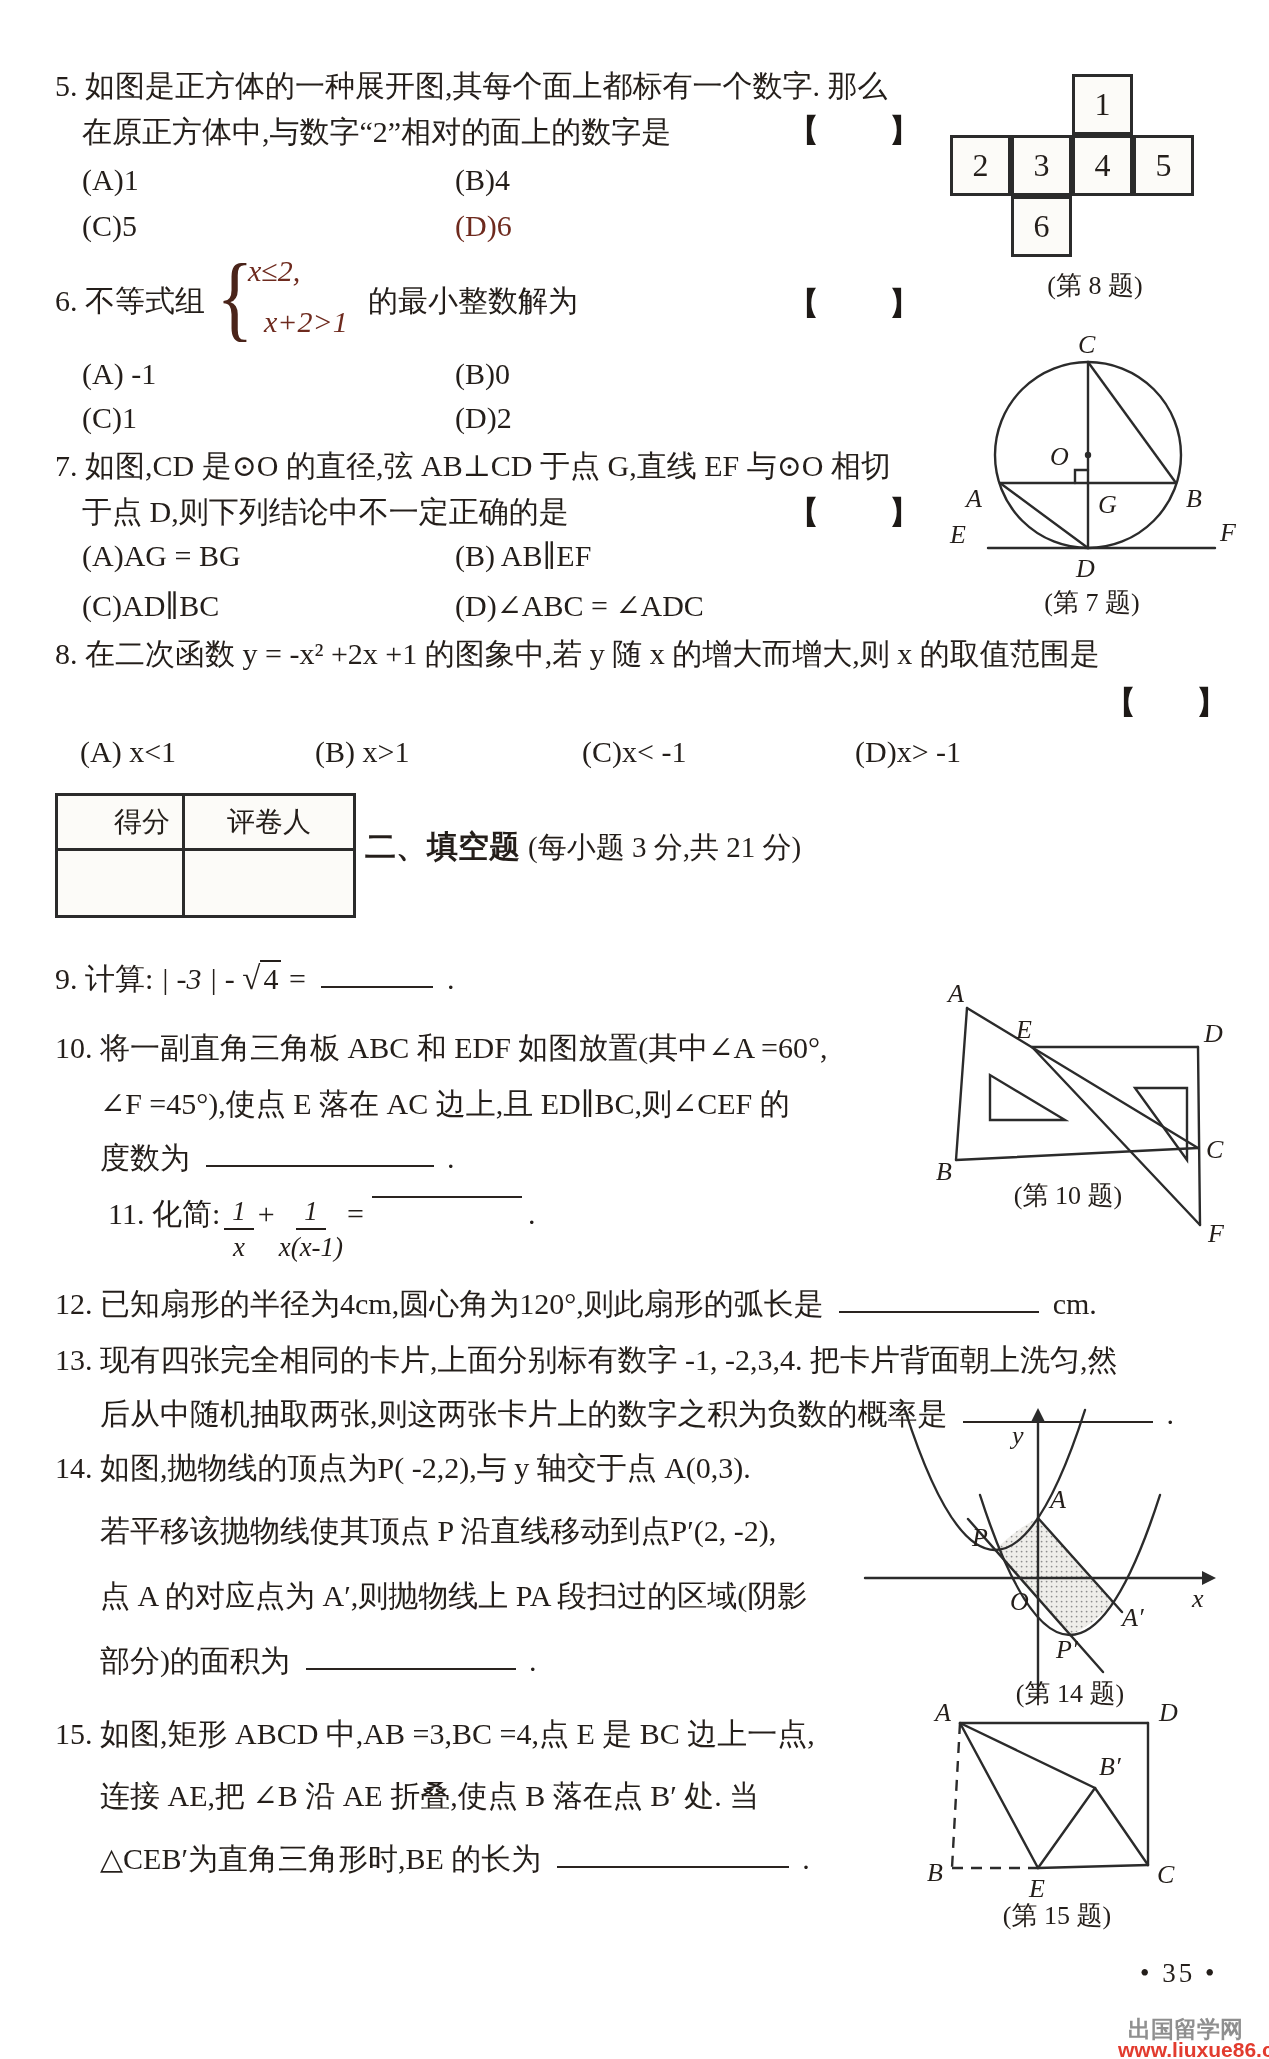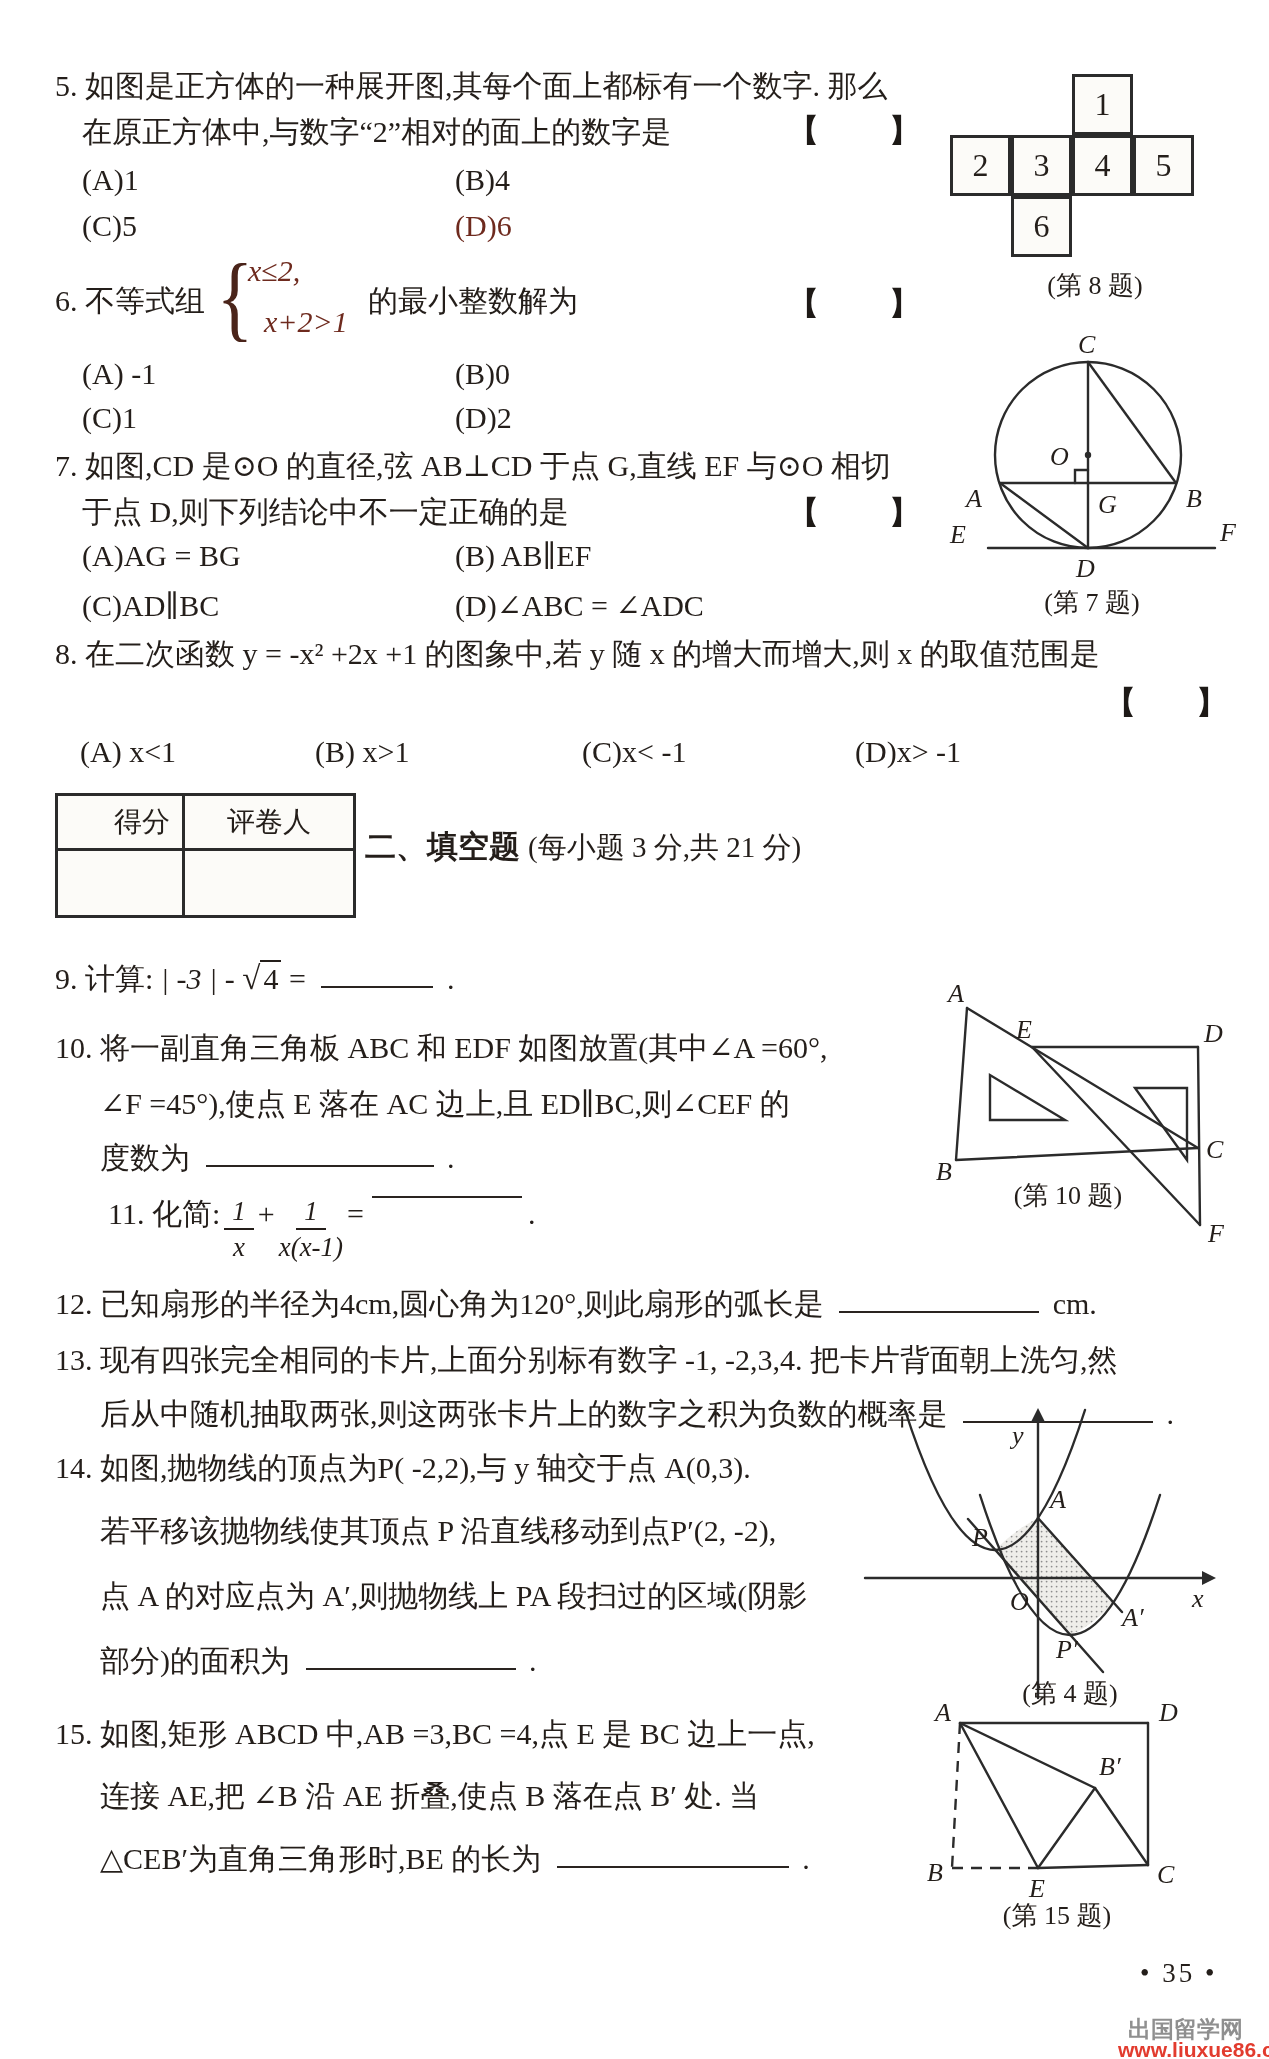--- a/index.html
+++ b/index.html
@@ -222,21 +222,21 @@
     <line class="geo" x1="178" y1="298" x2="178" y2="22"></line>
     <polygon points="171,22 178,8 185,22" fill="#2b2b2b"></polygon>
     <text class="mlabel" x="152" y="44">y</text>
     <text class="mlabel" x="332" y="207">x</text>
     <text class="mlabel" x="150" y="210">O</text>
     <text class="mlabel" x="190" y="108">A</text>
     <text class="mlabel" x="112" y="146">P</text>
     <text class="mlabel" x="262" y="226">A′</text>
     <text class="mlabel" x="196" y="258">P′</text>
   </svg>
-  <div class="caption" style="left:985px;top:1676px;width:170px;">(第 4 题)</div>
+  <div class="caption" style="left:985px;top:1676px;width:170px;">(第 14 题)</div>
 
   <div class="line" style="left:55px;top:1716px;">15. 如图,矩形 ABCD 中,AB =3,BC =4,点 E 是 BC 边上一点,</div>
   <div class="line" style="left:100px;top:1778px;">连接 AE,把 ∠B 沿 AE 折叠,使点 B 落在点 B′ 处. 当</div>
   <div class="line" style="left:100px;top:1841px;">
     <span>△CEB′为直角三角形时,BE 的长为</span>
     <span class="blank" style="width:232px;"></span>
     <span>.</span>
   </div>
 
   <svg style="left:915px;top:1695px;" width="300" height="240" viewBox="0 0 300 240">

